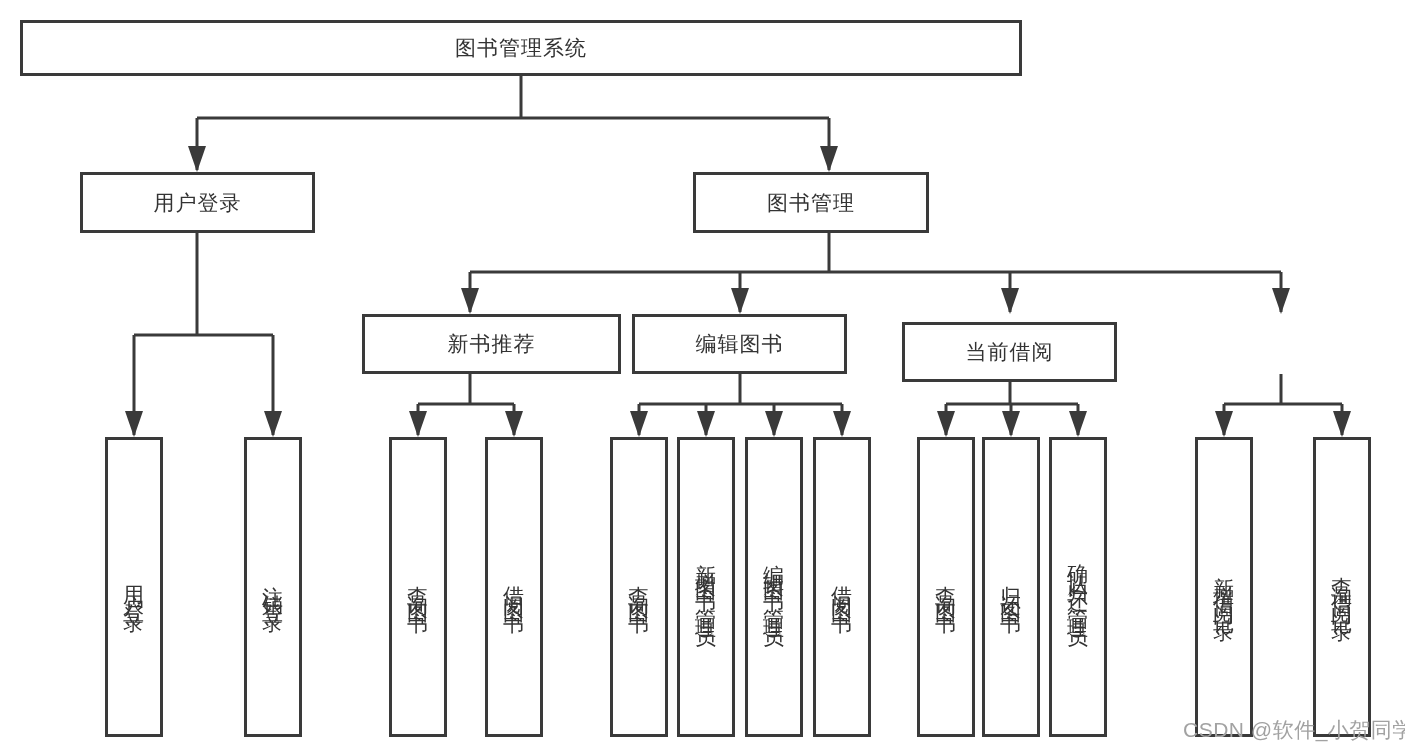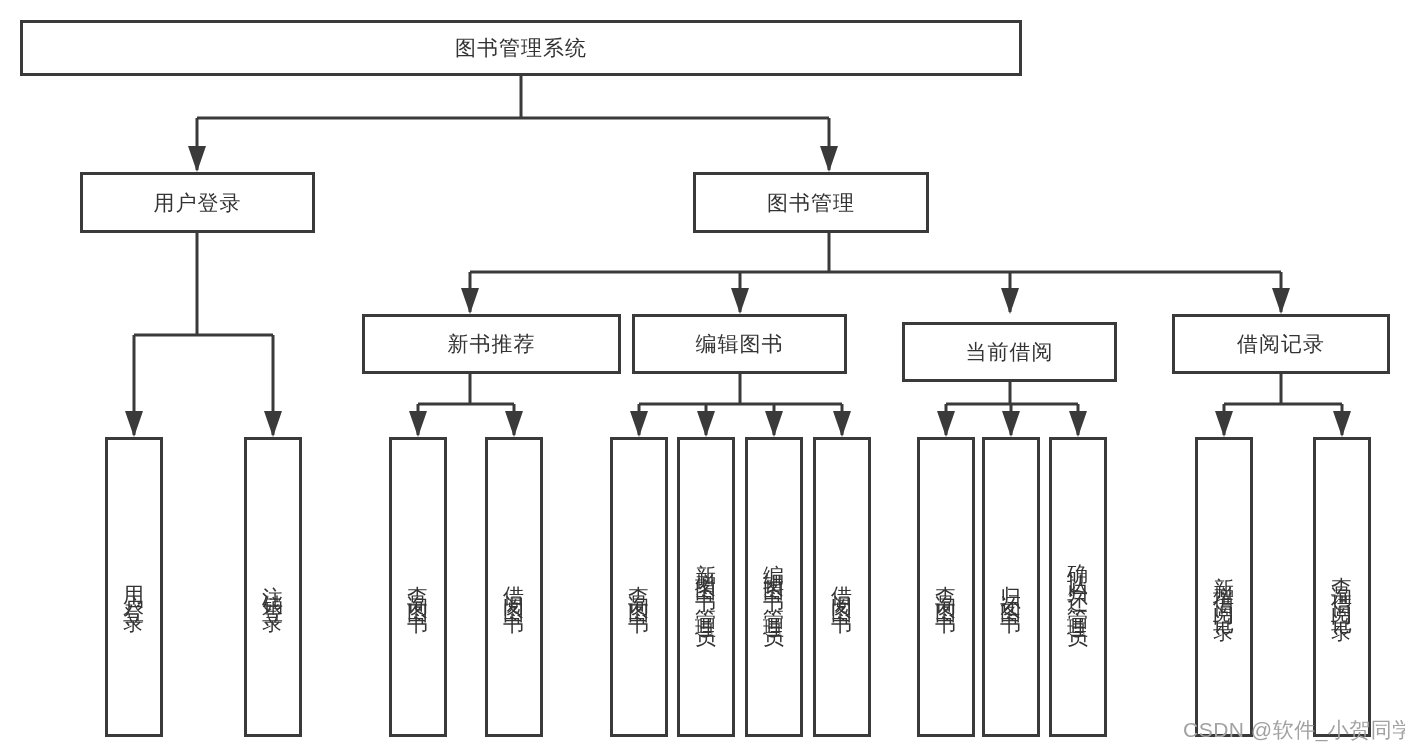--- a/index.html
+++ b/index.html
@@ -128,23 +128,20 @@
 
   <div class="box n-l3a">
     <span class="hlabel">新书推荐</span>
   </div>
   <div class="box n-l3b">
     <span class="hlabel">编辑图书</span>
   </div>
   <div class="box n-l3c">
     <span class="hlabel">当前借阅</span>
   </div>
-  <div class="box n-l3d">
-    <span class="hlabel">借阅记录</span>
-  </div>
 
   <div class="box leaf g1a">
     <span class="vtext">用户登录</span>
   </div>
   <div class="box leaf g1b">
     <span class="vtext">注销登录</span>
   </div>
 
   <div class="box leaf g2a">
     <span class="vtext">查询图书</span>

